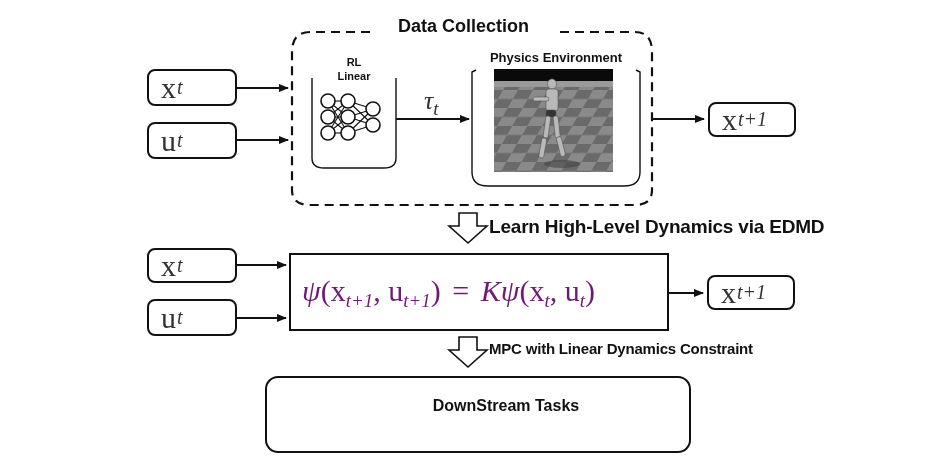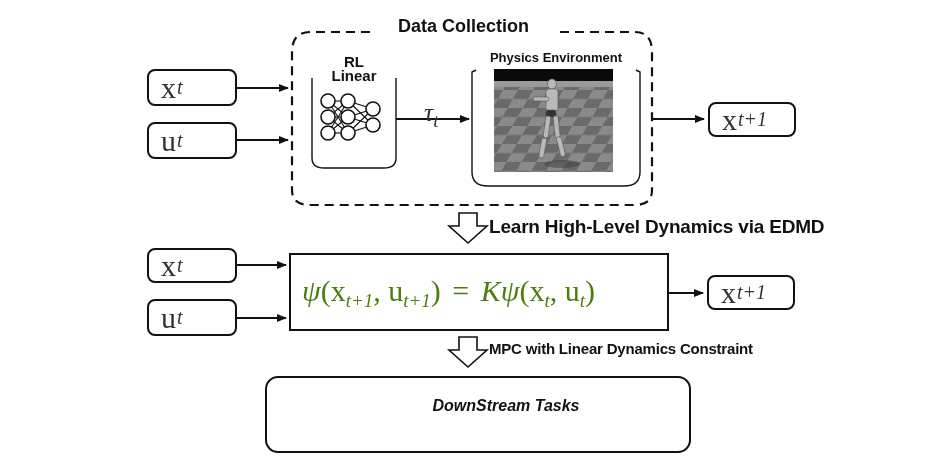--- a/index.html
+++ b/index.html
@@ -1,21 +1,21 @@
 <!DOCTYPE html>
 <html><head>
 <meta charset="utf-8">
 <style>
   html, body { margin:0; padding:0; background:#ffffff; }
   body { width:942px; height:476px; position:relative; overflow:hidden; font-family:"Liberation Sans", sans-serif; color:#111; }
   .var-box { position:absolute; border:2px solid #111; border-radius:8px; background:#fff; display:flex; align-items:center; padding-left:12px; box-sizing:border-box; font-family:"Liberation Serif", serif; font-size:30px; color:#333; }
   .var-box sub { font-style:italic; font-size:20px; vertical-align:-6px; margin-left:1px; }
   .bold-label { position:absolute; font-weight:bold; white-space:nowrap;text-align:center; }
   svg { position:absolute; left:0; top:0; }
-  .eq { position:absolute; font-family:"Liberation Serif", serif; font-size:30px; white-space:nowrap; color:#4d7c0f; }
+  .eq { position:absolute; font-family:"Liberation Serif", serif; font-size:30px; white-space:nowrap; color:#701a75; }
   .eq i { font-style:italic; }
   .eq sub { font-style:italic; font-size:19px; vertical-align:-6px; }
 </style>
 </head>
 <body>
 
 <svg width="942" height="476" viewBox="0 0 942 476">
   <defs>
     <marker id="ah" markerWidth="10" markerHeight="8" refX="9" refY="4" orient="auto" markerUnits="userSpaceOnUse">
       <path d="M0,0 L10,4 L0,8 Z" fill="#111"></path>
@@ -92,28 +92,28 @@
   <line x1="237" y1="318" x2="286" y2="318" stroke="#111" stroke-width="2" marker-end="url(#ah)"></line>
   <line x1="668" y1="293" x2="703" y2="293" stroke="#111" stroke-width="2" marker-end="url(#ah)"></line>
 
   <path d="M 459 337 L 477 337 L 477 350 L 487 350 L 468 367 L 449 350 L 459 350 Z" fill="#fff" stroke="#111" stroke-width="1.6"></path>
 
   <rect x="266" y="377" width="424" height="75" rx="12" fill="#fff" stroke="#111" stroke-width="2"></rect>
 </svg>
 
 <div class="bold-label" style="left:398px; top:16px; font-size:18px;">Data Collection</div>
 
-<div class="bold-label" style="left:312px; top:55px; width:84px; text-align:center; font-size:15px; line-height:14px;">
+<div class="bold-label" style="left:312px; top:55px; width:84px; text-align:center; font-size:11px; line-height:14px;">
   <div>RL</div>
   <div>Linear</div>
 </div>
 
 <div class="bold-label" style="left:472px; top:50px; width:168px; text-align:center; font-size:13px;">Physics Environment</div>
 
-<div class="eq" style="left:424px; top:86px; font-size:26px; color:#333;margin-top:12px;">
+<div class="eq" style="left:424px; top:86px; font-size:26px; color:#333;">
   <i>τ</i><sub>t</sub>
 </div>
 
 <div class="var-box" style="left:147px; top:69px; width:90px; height:37px;">
   <span>x</span>
     <sub>t</sub>
 </div>
 <div class="var-box" style="left:147px; top:122px; width:90px; height:37px;">
   <span>u</span>
     <sub>t</sub>
@@ -141,15 +141,15 @@
   <i>K</i><i>ψ</i><span>(</span><span>x</span><sub>t</sub><span>, </span><span>u</span><sub>t</sub><span>)</span>
 </div>
 
 <div class="var-box" style="left:707px; top:275px; width:88px; height:35px;">
   <span>x</span>
     <sub>t+1</sub>
 </div>
 
 <div class="bold-label" style="left:489px; top:340px; font-size:15px; letter-spacing:-0.2px;">MPC with Linear Dynamics Constraint</div>
 
-<div class="bold-label" style="left:266px; top:396px; width:480px; text-align:center; font-size:16px; line-height:19px;font-style:italic;">
+<div class="bold-label" style="left:266px; top:396px; width:480px; text-align:center; font-size:16px; line-height:19px;">
   <div>DownStream Tasks</div>
 </div>
 
 </body></html>

